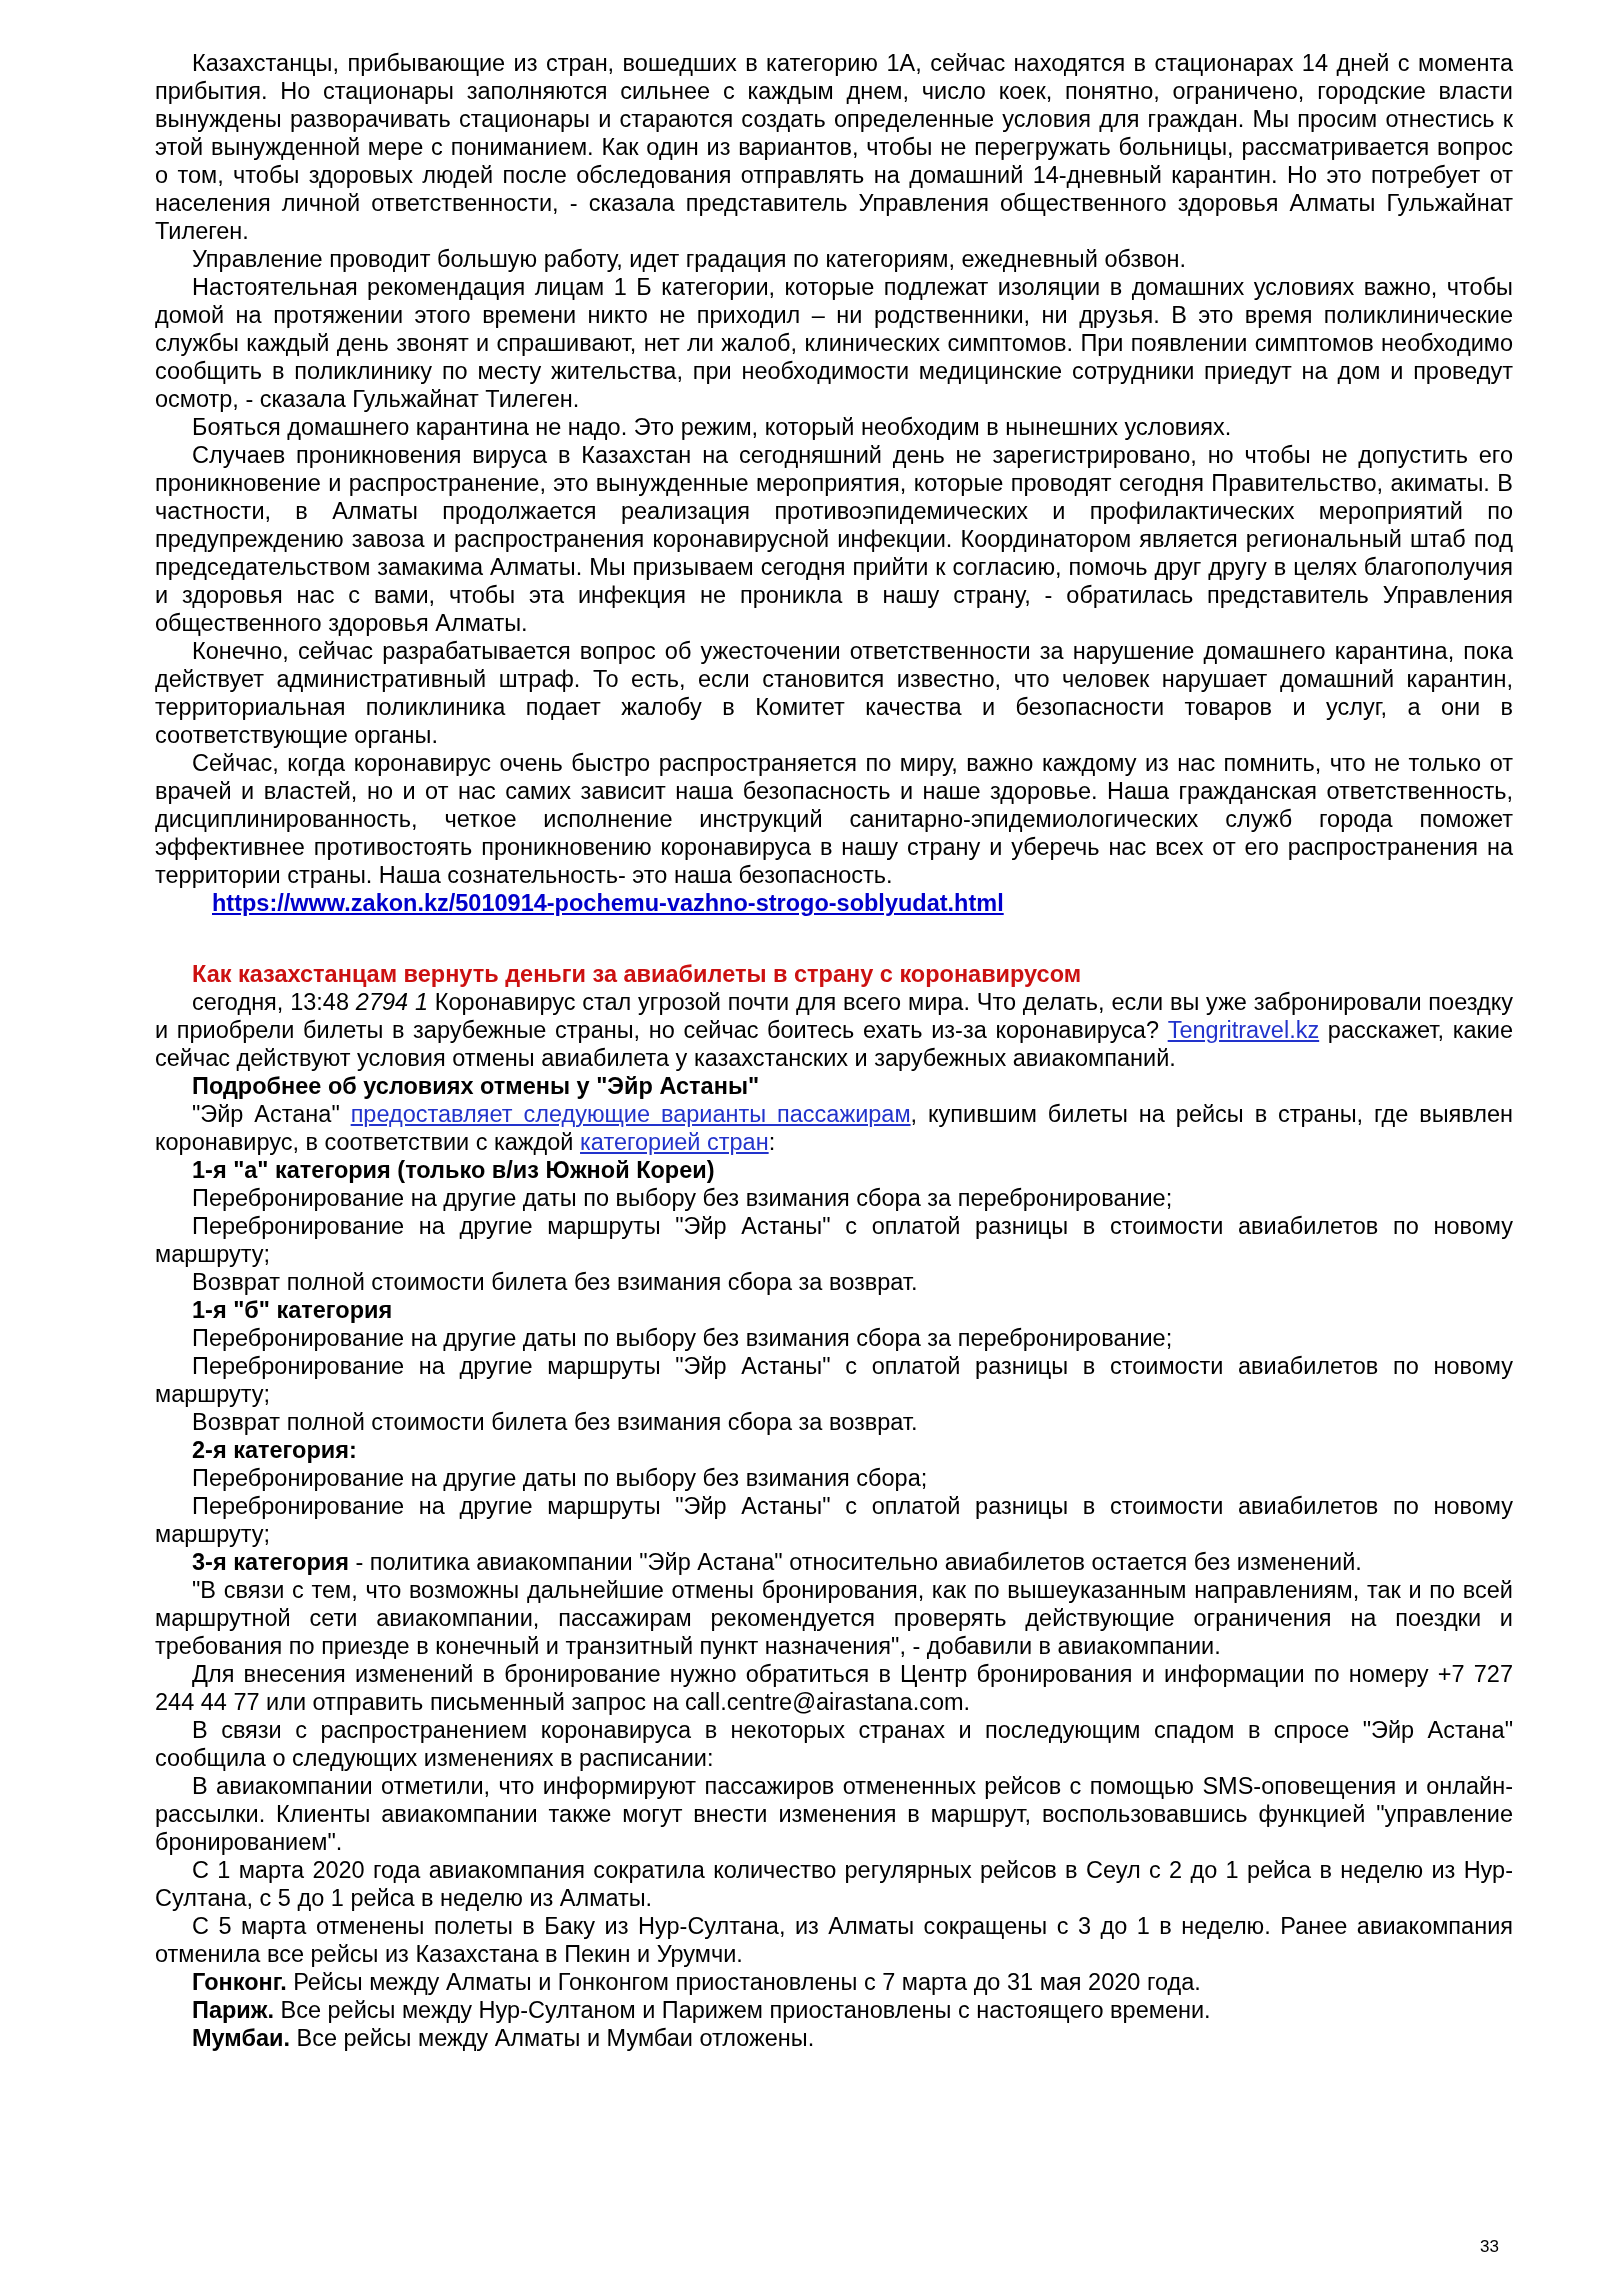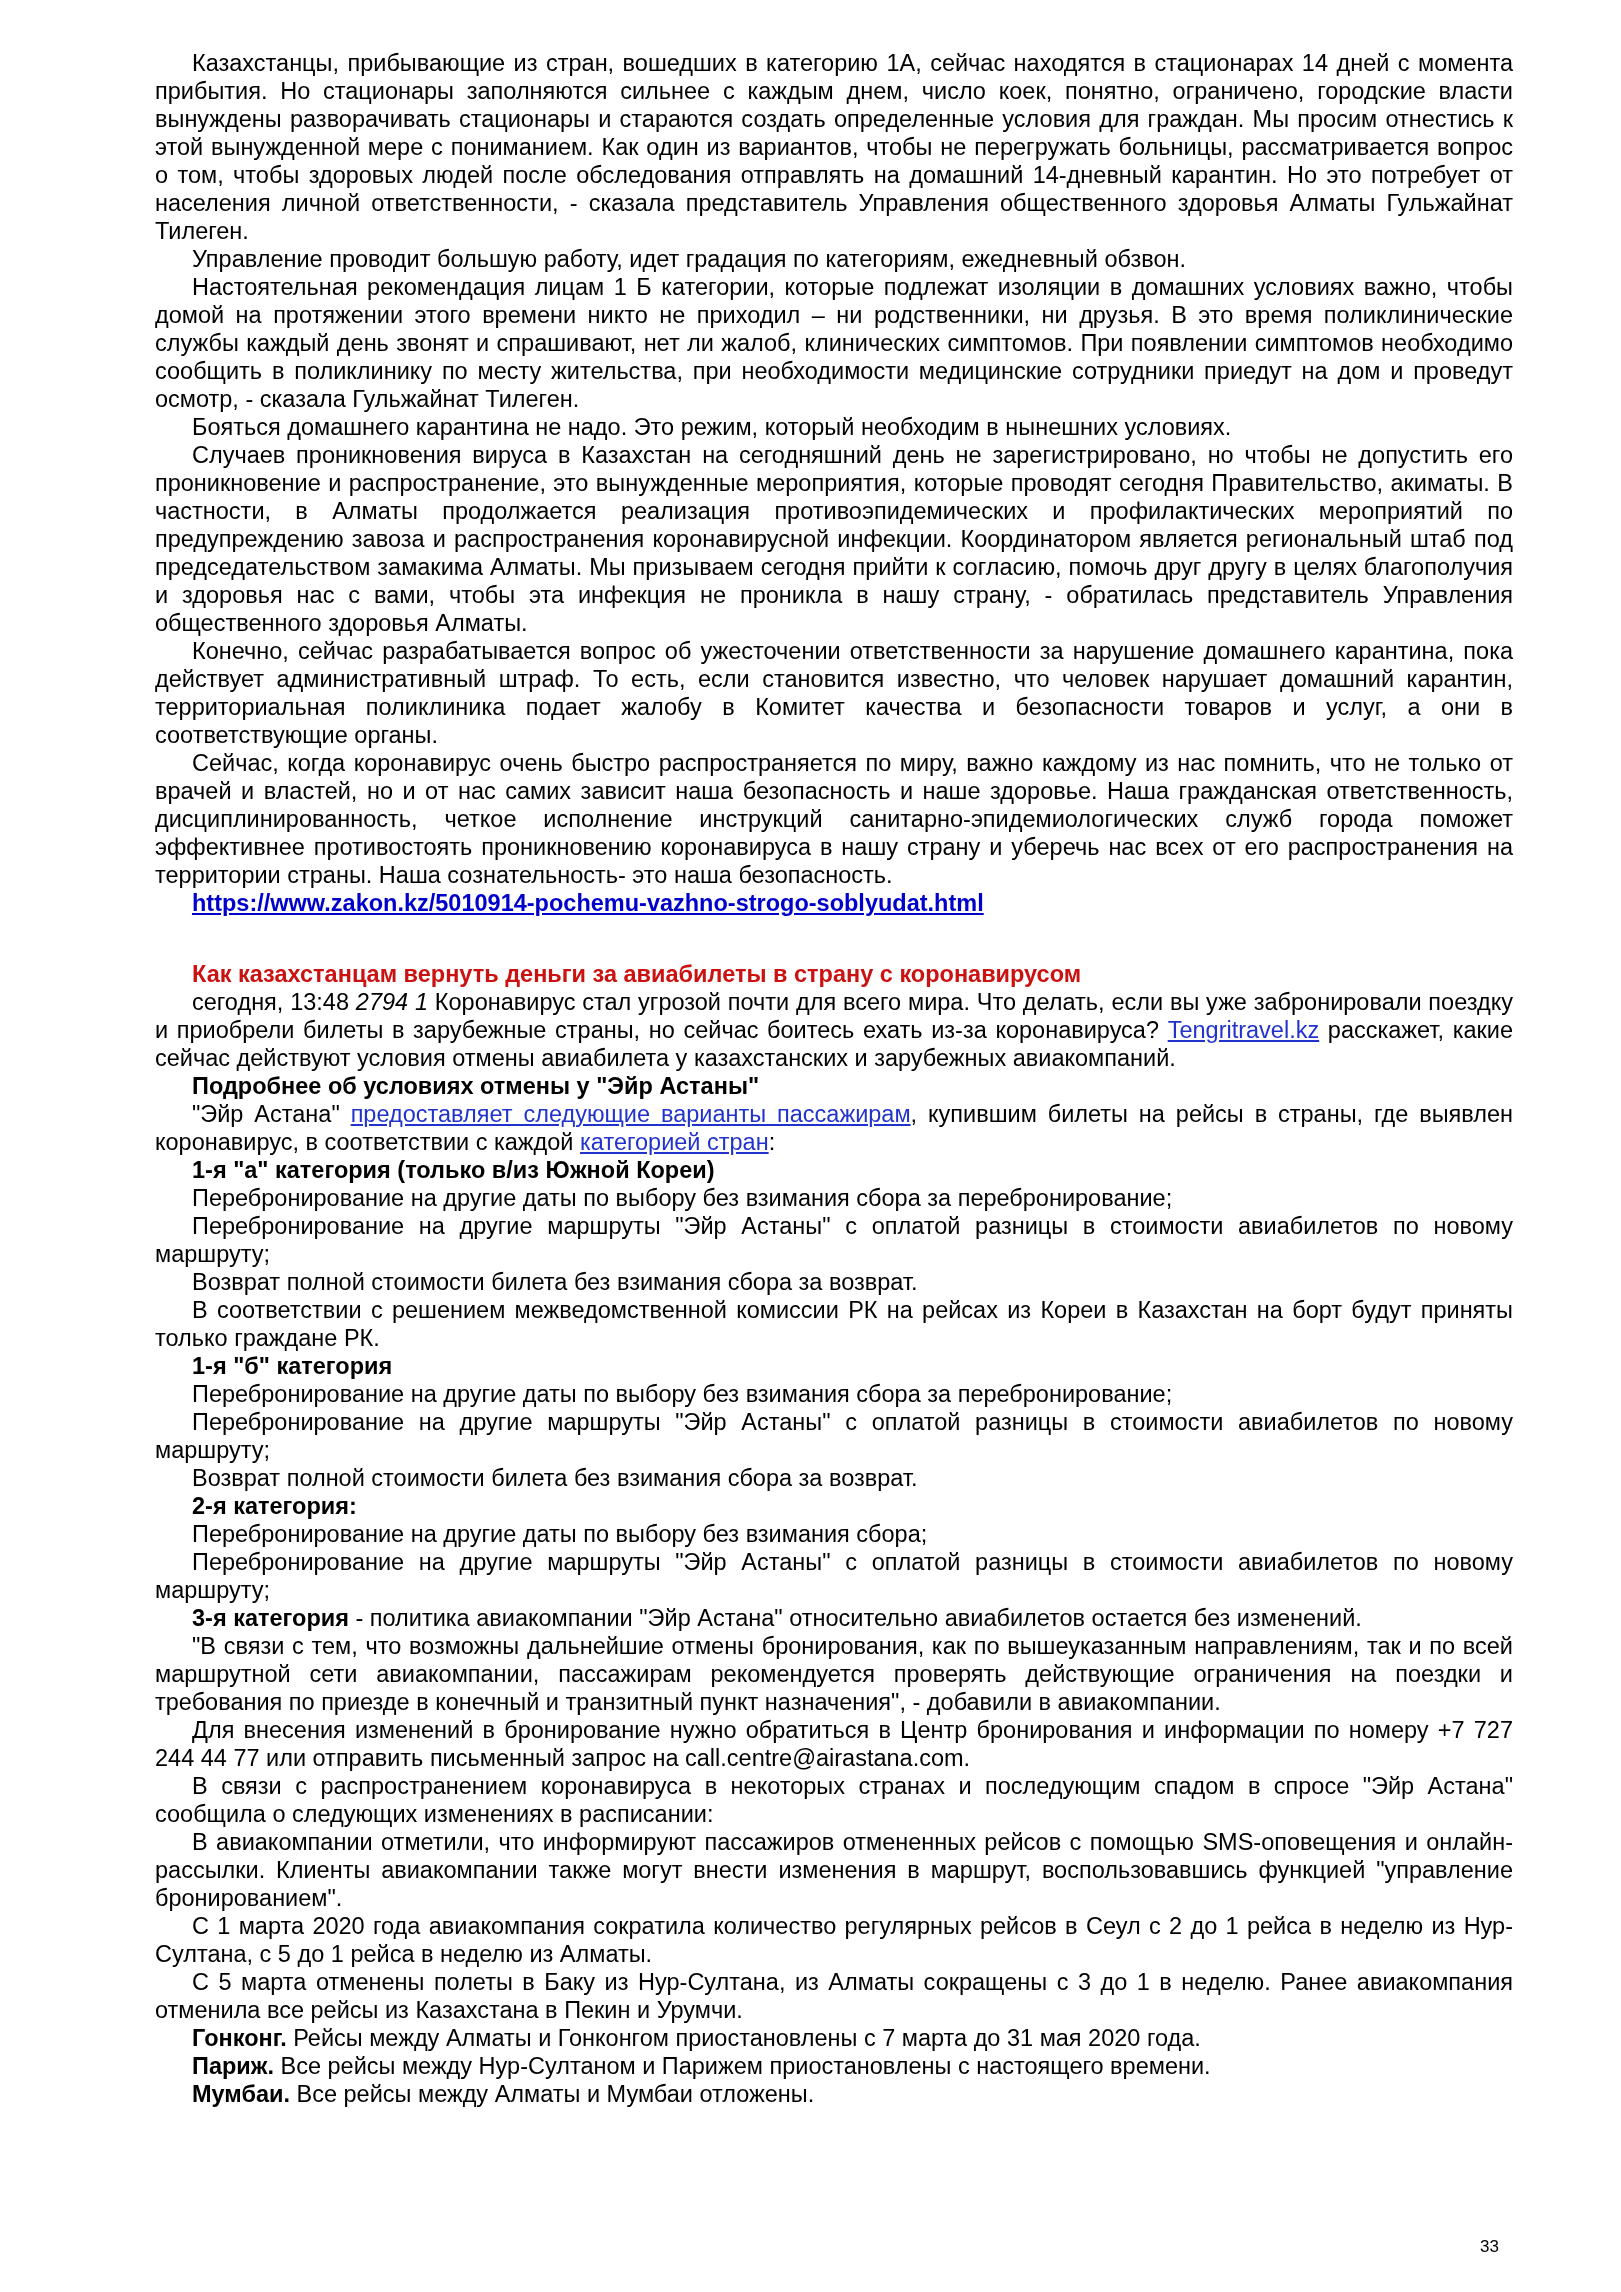--- a/index.html
+++ b/index.html
@@ -33,20 +33,21 @@
   a.l {
     color: #2233cc;
     text-decoration: underline;
     cursor: pointer;
   }
   a.lb {
     color: #0000cc;
     font-weight: bold;
     text-decoration: underline;
     cursor: pointer;
+    margin-left: 20px;
   }
   .page-number {
     position: absolute;
     top: 2233px;
     right: 122px;
     font-size: 17px;
     line-height: 27.4px;
   }
 </style>
 </head>
@@ -63,21 +64,20 @@
       <p class="para"><span>Сейчас, когда коронавирус очень быстро распространяется по миру, важно каждому из нас помнить, что не только от врачей и властей, но и от нас самих зависит наша безопасность и наше здоровье. Наша гражданская ответственность, дисциплинированность, четкое исполнение инструкций санитарно-эпидемиологических служб города поможет эффективнее противостоять проникновению коронавируса в нашу страну и уберечь нас всех от его распространения на территории страны. Наша сознательность- это наша безопасность.</span></p>
       <p class="para"><a class="lb">https://www.zakon.kz/5010914-pochemu-vazhno-strogo-soblyudat.html</a></p>
       <p class="para gap2"><span class="rb">Как казахстанцам вернуть деньги за авиабилеты в страну с коронавирусом</span></p>
       <p class="para"><span>сегодня, 13:48 </span><span class="i">2794 1</span><span> Коронавирус стал угрозой почти для всего мира. Что делать, если вы уже забронировали поездку и приобрели билеты в зарубежные страны, но сейчас боитесь ехать из-за коронавируса? </span><a class="l">Tengritravel.kz</a><span> расскажет, какие сейчас действуют условия отмены авиабилета у казахстанских и зарубежных авиакомпаний.</span></p>
       <p class="para"><span class="b">Подробнее об условиях отмены у "Эйр Астаны"</span></p>
       <p class="para"><span>"Эйр Астана" </span><a class="l">предоставляет следующие варианты пассажирам</a><span>, купившим билеты на рейсы в страны, где выявлен коронавирус, в соответствии с каждой </span><a class="l">категорией стран</a><span>:</span></p>
       <p class="para"><span class="b">1-я "а" категория (только в/из Южной Кореи)</span></p>
       <p class="para"><span>Перебронирование на другие даты по выбору без взимания сбора за перебронирование;</span></p>
       <p class="para"><span>Перебронирование на другие маршруты "Эйр Астаны" с оплатой разницы в стоимости авиабилетов по новому маршруту;</span></p>
       <p class="para"><span>Возврат полной стоимости билета без взимания сбора за возврат.</span></p>
-      <p class="para"><span>В соответствии с решением межведомственной комиссии РК на рейсах из Кореи в Казахстан на борт будут приняты только граждане РК.</span></p>
       <p class="para"><span class="b">1-я "б" категория</span></p>
       <p class="para"><span>Перебронирование на другие даты по выбору без взимания сбора за перебронирование;</span></p>
       <p class="para"><span>Перебронирование на другие маршруты "Эйр Астаны" с оплатой разницы в стоимости авиабилетов по новому маршруту;</span></p>
       <p class="para"><span>Возврат полной стоимости билета без взимания сбора за возврат.</span></p>
       <p class="para"><span class="b">2-я категория:</span></p>
       <p class="para"><span>Перебронирование на другие даты по выбору без взимания сбора;</span></p>
       <p class="para"><span>Перебронирование на другие маршруты "Эйр Астаны" с оплатой разницы в стоимости авиабилетов по новому маршруту;</span></p>
       <p class="para"><span class="b">3-я категория</span><span> - политика авиакомпании "Эйр Астана" относительно авиабилетов остается без изменений.</span></p>
       <p class="para"><span>"В связи с тем, что возможны дальнейшие отмены бронирования, как по вышеуказанным направлениям, так и по всей маршрутной сети авиакомпании, пассажирам рекомендуется проверять действующие ограничения на поездки и требования по приезде в конечный и транзитный пункт назначения", - добавили в авиакомпании.</span></p>
       <p class="para"><span>Для внесения изменений в бронирование нужно обратиться в Центр бронирования и информации по номеру +7 727 244 44 77 или отправить письменный запрос на call.centre@airastana.com.</span></p>

